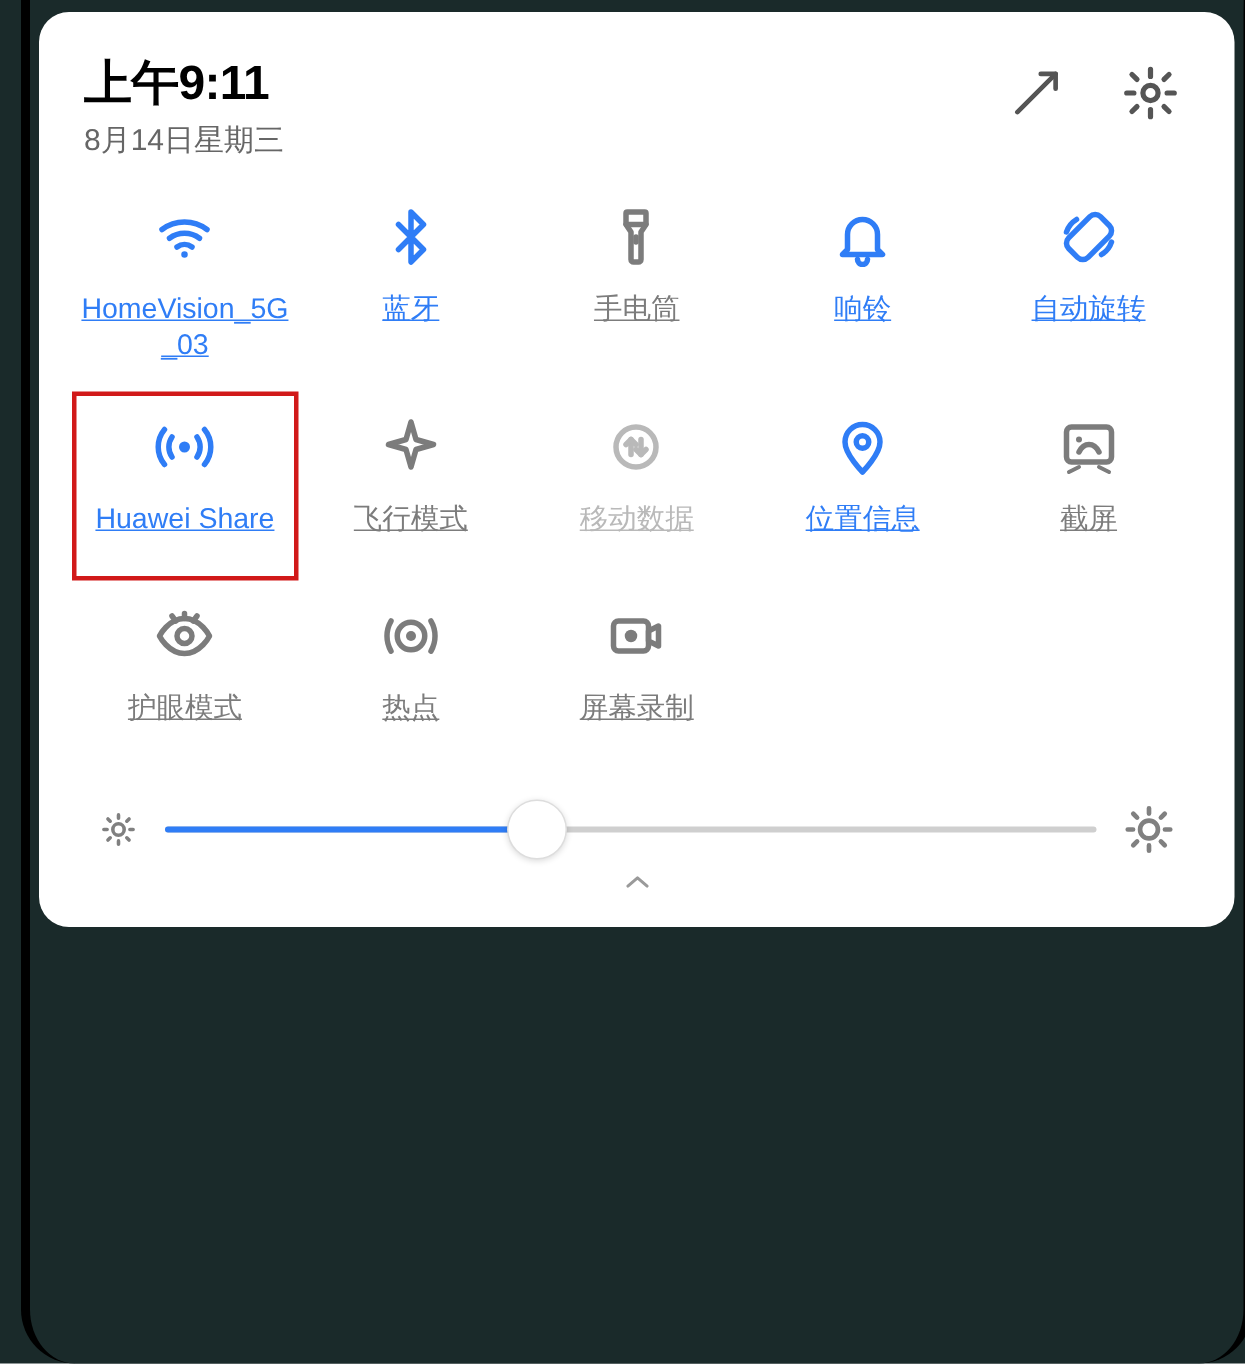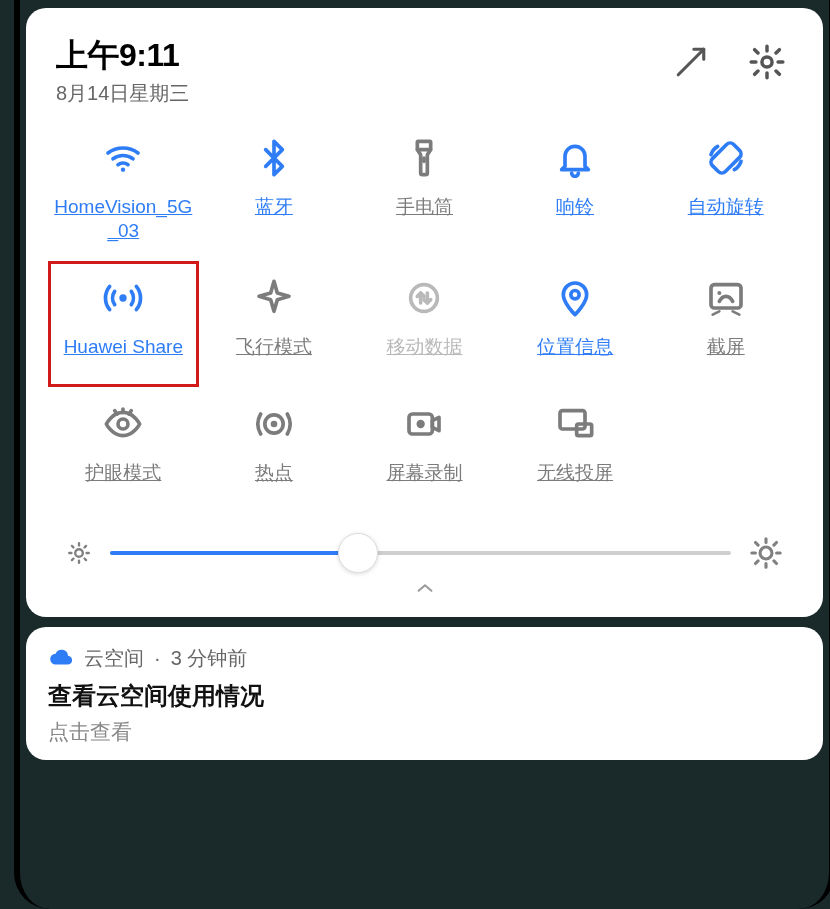--- a/index.html
+++ b/index.html
@@ -279,29 +279,20 @@
         </div>
         <div class="tile inactive">
           <div class="ticon">
             <svg viewBox="0 0 24 24" width="40" height="40">
               <rect x="3" y="6" width="14" height="12" rx="2"></rect>
               <path d="M17 10l4-2v8l-4-2z"></path>
               <circle cx="10" cy="12" r="2.5" fill="currentColor" stroke="none"></circle>
             </svg>
           </div>
           <div class="tlabel">屏幕录制</div>
-        </div>
-        <div class="tile inactive">
-          <div class="ticon">
-            <svg viewBox="0 0 24 24" width="40" height="40">
-              <rect x="3" y="4" width="15" height="11" rx="1.5"></rect>
-              <rect x="13" y="12" width="9" height="7" rx="1"></rect>
-            </svg>
-          </div>
-          <div class="tlabel">无线投屏</div>
         </div>
       </div>
 
     <div class="slider-row">
       <span class="sun">
         <svg viewBox="0 0 24 24" width="26" height="26">
             <circle cx="12" cy="12" r="3.5"></circle>
             <path d="M12 3v2M12 19v2M3 12h2M19 12h2M5.5 5.5l1.4 1.4M17.1 17.1l1.4 1.4M5.5 18.5l1.4-1.4M17.1 6.9l1.4-1.4"></path>
           </svg>
       </span>
@@ -318,27 +309,13 @@
       </span>
     </div>
 
     <div class="collapse">
       <svg viewBox="0 0 24 24" width="34" height="22">
           <path d="M5 15l7-6 7 6"></path>
         </svg>
     </div>
   </div>
 
-  <div class="notif">
-    <div class="notif-head">
-      <span class="cloud-icon">
-        <svg viewBox="0 0 24 24" width="26" height="26" style="fill:#2f7df6;stroke:none">
-            <path d="M7 18a5 5 0 0 1 0-10 6 6 0 0 1 11.5 2A4 4 0 0 1 18 18Z"></path>
-          </svg>
-      </span>
-      <span>云空间</span>
-      <span>·</span>
-      <span>3 分钟前</span>
-    </div>
-    <div class="notif-title">查看云空间使用情况</div>
-    <div class="notif-sub">点击查看</div>
-  </div>
 </div>
 
 </body></html>

